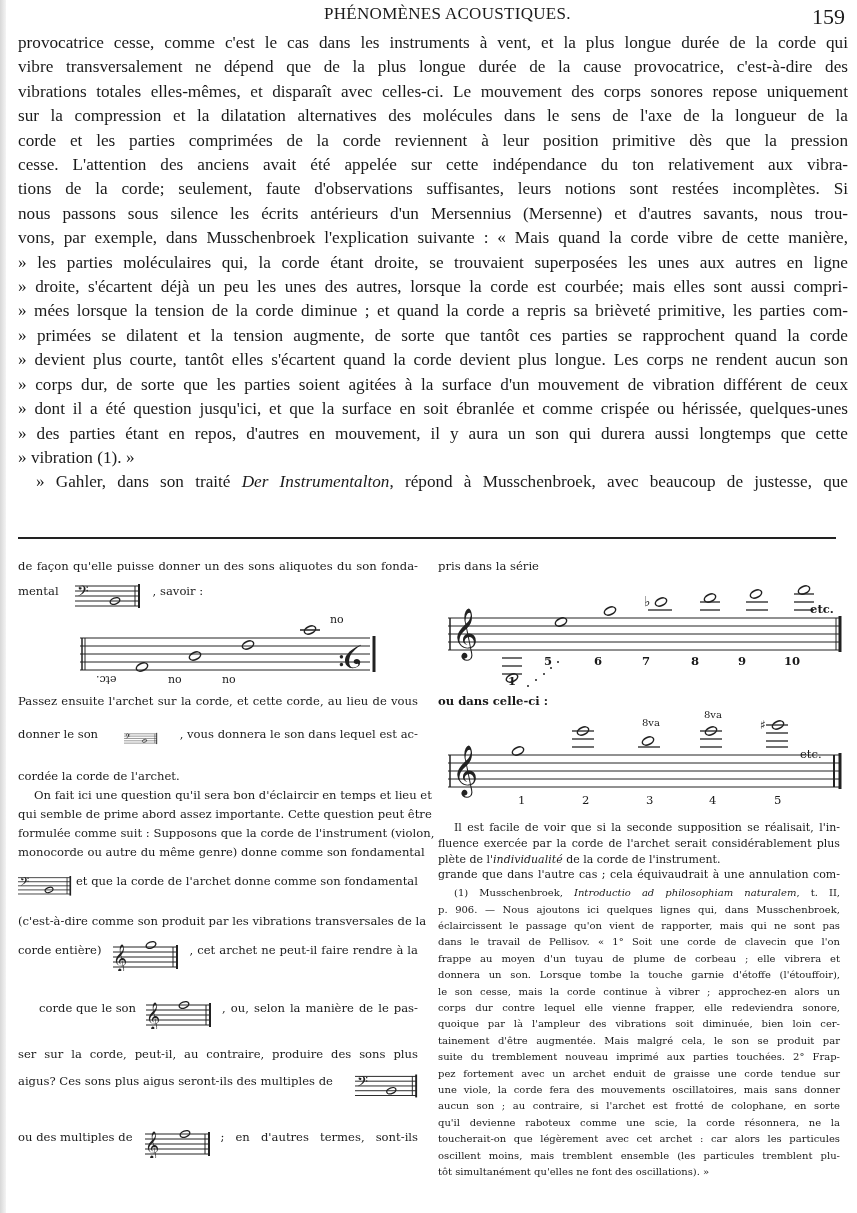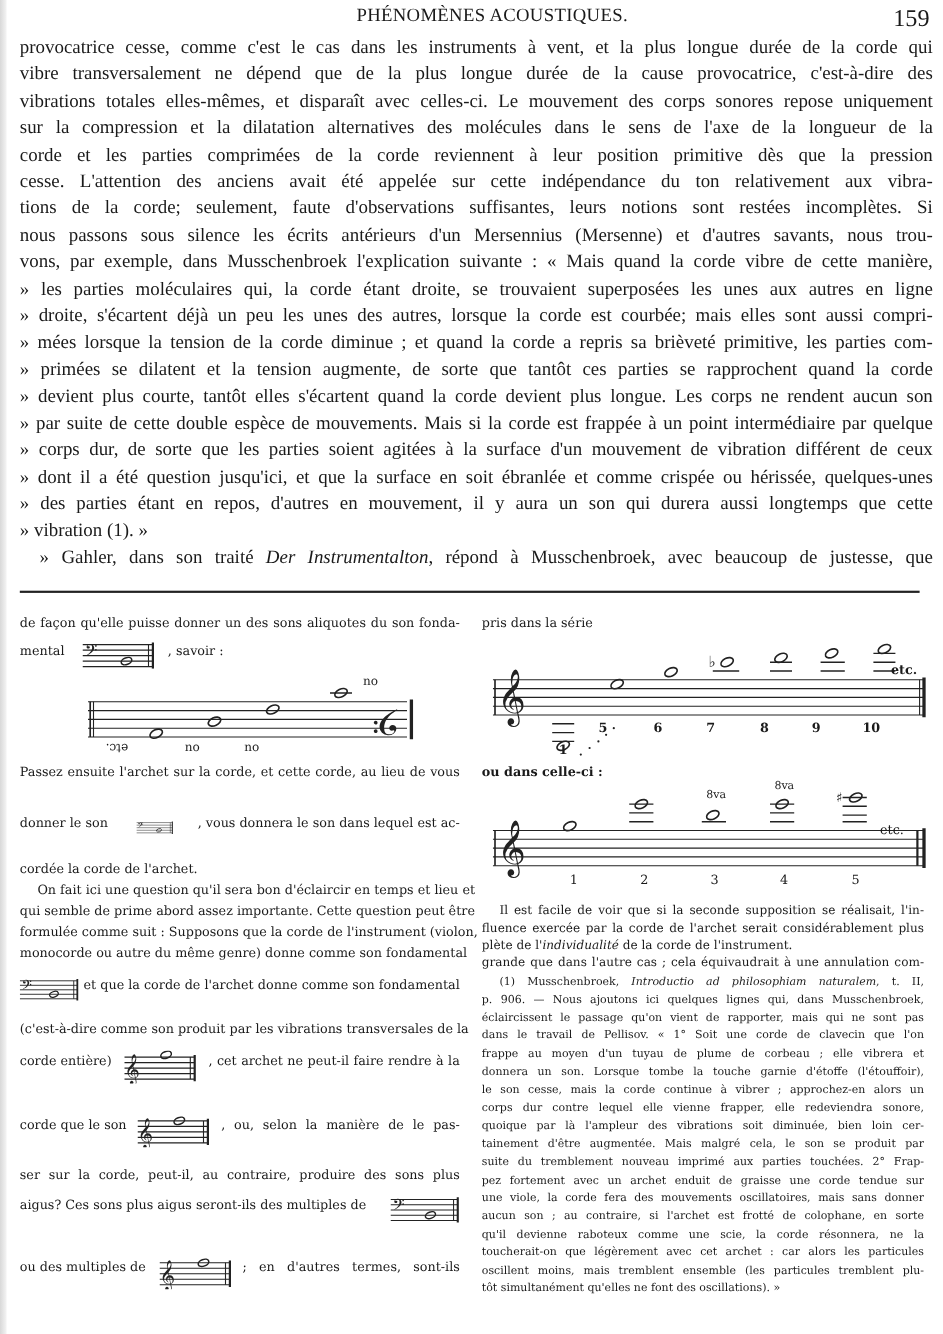--- a/index.html
+++ b/index.html
@@ -47,21 +47,20 @@
     <span class="line">corde et les parties comprimées de la corde reviennent à leur position primitive dès que la pression</span>
     <span class="line">cesse. L'attention des anciens avait été appelée sur cette indépendance du ton relativement aux vibra-</span>
     <span class="line">tions de la corde; seulement, faute d'observations suffisantes, leurs notions sont restées incomplètes. Si</span>
     <span class="line">nous passons sous silence les écrits antérieurs d'un Mersennius (Mersenne) et d'autres savants, nous trou-</span>
     <span class="line">vons, par exemple, dans Musschenbroek l'explication suivante : « Mais quand la corde vibre de cette manière,</span>
     <span class="line">» les parties moléculaires qui, la corde étant droite, se trouvaient superposées les unes aux autres en ligne</span>
     <span class="line">» droite, s'écartent déjà un peu les unes des autres, lorsque la corde est courbée; mais elles sont aussi compri-</span>
     <span class="line">» mées lorsque la tension de la corde diminue ; et quand la corde a repris sa brièveté primitive, les parties com-</span>
     <span class="line">» primées se dilatent et la tension augmente, de sorte que tantôt ces parties se rapprochent quand la corde</span>
     <span class="line">» devient plus courte, tantôt elles s'écartent quand la corde devient plus longue. Les corps ne rendent aucun son</span>
-    <span class="line">» par suite de cette double espèce de mouvements. Mais si la corde est frappée à un point intermédiaire par quelque</span>
     <span class="line">» corps dur, de sorte que les parties soient agitées à la surface d'un mouvement de vibration différent de ceux</span>
     <span class="line">» dont il a été question jusqu'ici, et que la surface en soit ébranlée et comme crispée ou hérissée, quelques-unes</span>
     <span class="line">» des parties étant en repos, d'autres en mouvement, il y aura un son qui durera aussi longtemps que cette</span>
     <span class="line last">» vibration (1). »</span>
   </p>
   <p>
     <span class="line indent"><span>» Gahler, dans son traité </span><em>Der Instrumentalton</em><span>, répond à Musschenbroek, avec beaucoup de justesse, que</span></span>
   </p>
 </div>
 
@@ -108,21 +107,21 @@
       </g>
       <text x="270" y="58" font-size="40" fill="#222" transform="rotate(180 277 40)">𝄢</text>
     </svg>
     <span class="abs" style="left:312px;top:-2px;font-size:11px">no</span>
     <span class="abs" style="left:78px;top:58px;font-size:11px;transform:rotate(180deg)">etc.</span>
     <span class="abs" style="left:150px;top:58px;font-size:11px">no</span>
     <span class="abs" style="left:204px;top:58px;font-size:11px">no</span>
   </div>
 
   <span class="jl" style="margin-top:8px">Passez ensuite l'archet sur la corde, et cette corde, au lieu de vous</span>
-  <div class="row" style="height:30px;margin-top:28px;gap:12px;">
+  <div class="row" style="height:30px;margin-top:14px;gap:12px;">
     <span>donner le son</span>
     <svg class="ms" width="72" height="26" style="margin:0 10px 0 14px" viewBox="0 0 72 26">
       <g stroke="#222" stroke-width="1">
           <line x1="0" y1="4" x2="70" y2="4"></line>
           <line x1="0" y1="9" x2="70" y2="9"></line>
           <line x1="0" y1="14" x2="70" y2="14"></line>
           <line x1="0" y1="19" x2="70" y2="19"></line>
           <line x1="0" y1="24" x2="70" y2="24"></line>
           <line x1="66" y1="4" x2="66" y2="24"></line>
           <line x1="70" y1="2" x2="70" y2="26" stroke-width="2"></line>
@@ -167,21 +166,21 @@
           <line x1="0" y1="26" x2="64" y2="26"></line>
           <line x1="60" y1="6" x2="60" y2="26"></line>
           <line x1="64" y1="4" x2="64" y2="28" stroke-width="2"></line>
         </g>
       <text x="0" y="25" font-size="24" fill="#222">𝄞</text>
       <ellipse cx="38" cy="4" rx="5" ry="3" fill="none" stroke="#222" stroke-width="1.4" transform="rotate(-20 38 4)"></ellipse>
     </svg>
     <span style="flex:1;text-align-last:justify;text-align:justify">, cet archet ne peut-il faire rendre à la</span>
   </div>
 
-  <div class="row" style="height:34px;margin-top:24px;">
+  <div class="row" style="height:34px;margin-top:24px;margin-left:21px;">
     <span>corde que le son</span>
     <svg class="ms" width="66" height="30" style="margin:0 10px 0 10px" viewBox="0 0 66 30">
       <g stroke="#222" stroke-width="1">
           <line x1="0" y1="6" x2="64" y2="6"></line>
           <line x1="0" y1="11" x2="64" y2="11"></line>
           <line x1="0" y1="16" x2="64" y2="16"></line>
           <line x1="0" y1="21" x2="64" y2="21"></line>
           <line x1="0" y1="26" x2="64" y2="26"></line>
           <line x1="60" y1="6" x2="60" y2="26"></line>
           <line x1="64" y1="4" x2="64" y2="28" stroke-width="2"></line>

